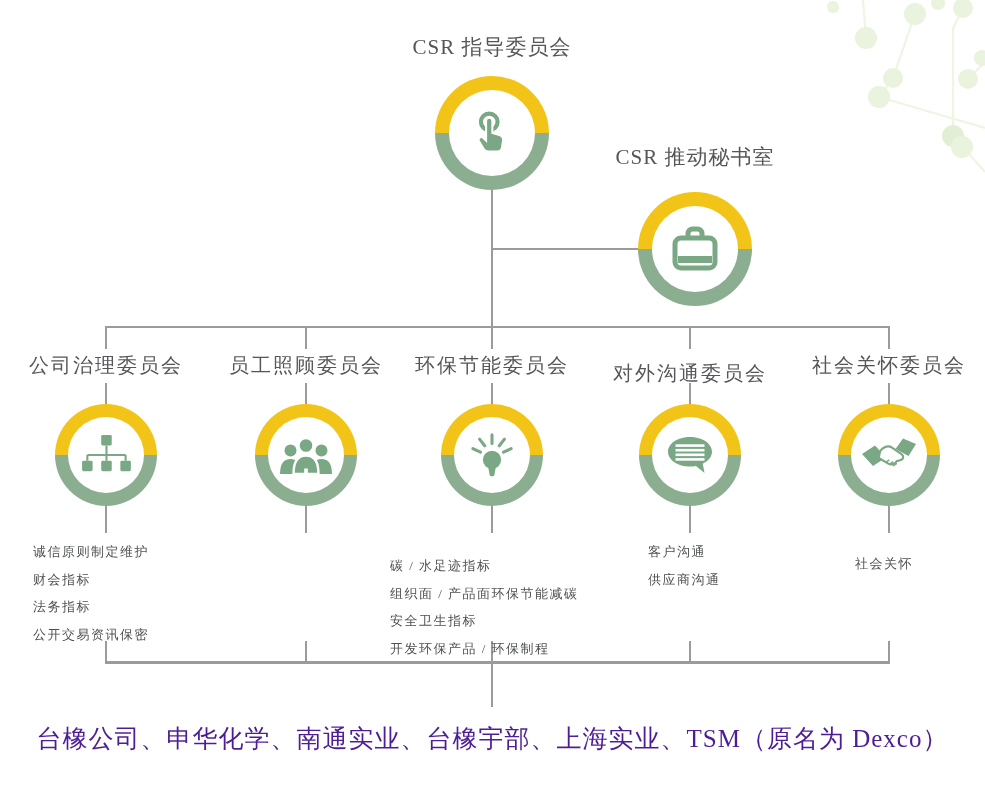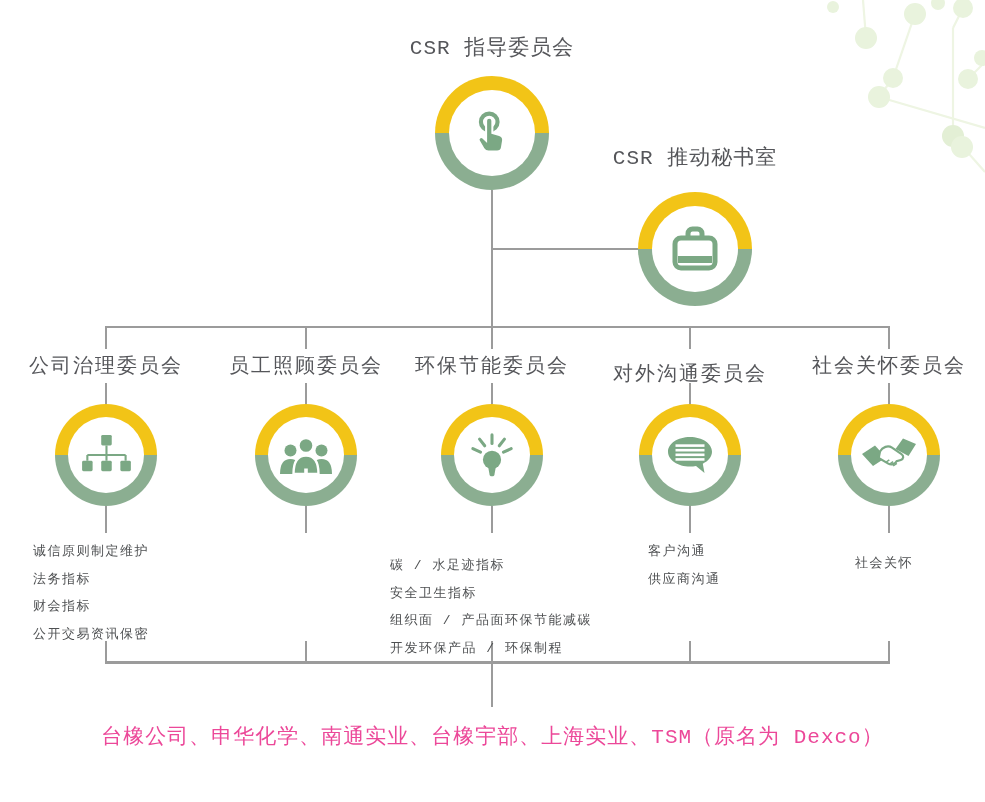--- a/index.html
+++ b/index.html
@@ -1,18 +1,18 @@
 <!DOCTYPE html>
 <html><head>
 <meta charset="utf-8">
 <style>
   html,body{margin:0;padding:0;background:#fff;}
   .stage{
     position:relative;width:985px;height:802px;background:#ffffff;overflow:hidden;
-    font-family:Liberation Mono, monospace;
+    font-family:Liberation Serif, serif;
   }
   .decor{position:absolute;}
   .line{position:absolute;background:#9B9B9B;}
   .vline{width:2px;}
   .hline{height:2px;}
   .ring{
     position:absolute;border-radius:50%;
     background:linear-gradient(to bottom,#F2C417 0 50%,#8BAE91 50% 100%);
     display:flex;align-items:center;justify-content:center;
   }
@@ -25,21 +25,21 @@
     letter-spacing:2px;white-space:nowrap;
   }
   .title-lg{font-size:21px;letter-spacing:1px;}
   .title-md{font-size:20px;}
   .list{position:absolute;text-align:left;}
   .list-item{
     font-size:13px;line-height:27.5px;color:#4E5052;letter-spacing:1.5px;white-space:nowrap;
   }
   .companies{
     position:absolute;left:0;top:722px;width:985px;text-align:center;
-    font-size:21px;color:#ec4899;letter-spacing:1px;
+    font-size:25px;color:#4c1d95;letter-spacing:1px;
   }
 </style>
 </head>
 <body>
 
 <div class="stage">
 
   <svg class="decor" style="left:805px;top:0;" width="180" height="190" viewBox="0 0 180 190">
     <g stroke="#EEF5E3" stroke-width="2.2" fill="none">
       <path d="M61 38 L58 0"></path>
@@ -133,22 +133,22 @@
             <path d="M9.5 23H49.5"></path>
           <path d="M9.5 23v6"></path>
             <path d="M29.5 23v6"></path>
             <path d="M49.5 23v6"></path>
         </g>
       </svg>
     </div>
   </div>
   <div class="list" style="left:33px;top:538px;">
     <div class="list-item">诚信原则制定维护</div>
+    <div class="list-item">财会指标</div>
     <div class="list-item">法务指标</div>
-    <div class="list-item">财会指标</div>
     <div class="list-item">公开交易资讯保密</div>
   </div>
 
   <div class="title title-md" style="left:196px;top:352px;width:220px;">员工照顾委员会</div>
   <div class="ring" style="left:255px;top:404px;width:102px;height:102px;">
     <div class="ring-inner" style="width:76px;height:76px;">
       <svg width="58" height="44" viewBox="0 0 58 44">
         <g fill="#7BA884">
           <circle cx="13.5" cy="17.5" r="6"></circle>
           <path d="M3 41q0-15 10.5-15T24 41z"></path>
@@ -175,22 +175,22 @@
           <path d="M12 23L4 19.4"></path>
           <path d="M36 23L44 19.4"></path>
         </g>
         <circle cx="24" cy="31" r="9.5" fill="#7BA884"></circle>
         <path d="M20 38.5h8l-1.3 7.1a2.7 2.7 0 0 1-5.4 0z" fill="#7BA884"></path>
       </svg>
     </div>
   </div>
   <div class="list" style="left:390px;top:538px;margin-top:14px;">
     <div class="list-item">碳 / 水足迹指标</div>
+    <div class="list-item">组织面 / 产品面环保节能减碳</div>
     <div class="list-item">安全卫生指标</div>
-    <div class="list-item">组织面 / 产品面环保节能减碳</div>
     <div class="list-item">开发环保产品 / 环保制程</div>
   </div>
 
   <div class="title title-md" style="left:580px;top:360px;width:220px;">对外沟通委员会</div>
   <div class="ring" style="left:639px;top:404px;width:102px;height:102px;">
     <div class="ring-inner" style="width:76px;height:76px;">
       <svg width="50" height="42" viewBox="0 0 50 42">
         <path d="M25 3C12.8 3 3 9.6 3 17.8 3 26 12.8 32.6 25 32.6c2.1 0 4.1-.2 6-.6l8.5 7-1.7-9.3C43.4 27.1 47 22.8 47 17.8 47 9.6 37.2 3 25 3z" fill="#7BA884"></path>
         <g stroke="#fff" stroke-width="2.6" fill="none">
           <path d="M10.5 11.6h29"></path>

